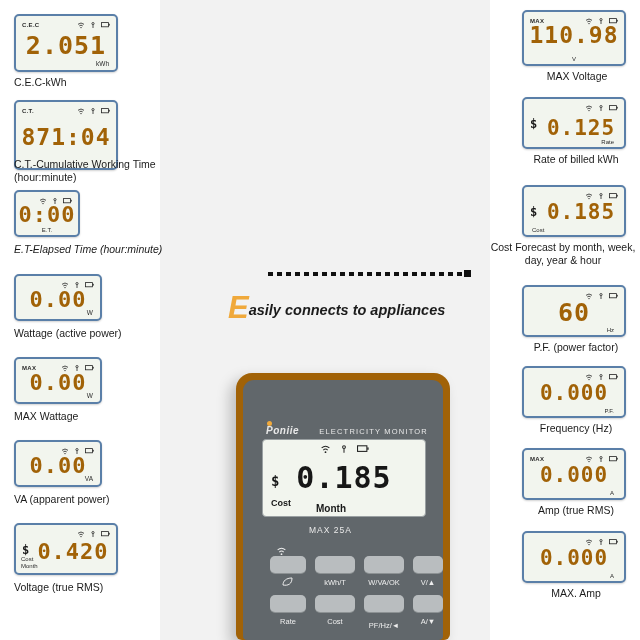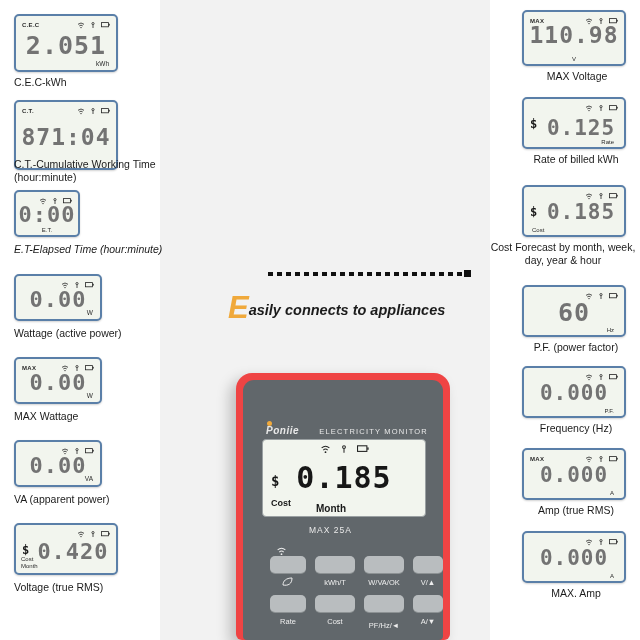--- a/index.html
+++ b/index.html
@@ -28,21 +28,21 @@
     position:absolute;left:0;right:0;top:3px;height:12px;
     display:flex;align-items:center;justify-content:space-between;
     padding:0 6px;box-sizing:border-box;
     font-size:6px;color:#2a2a2a;letter-spacing:.3px;
   }
   .lcd .tl{font-size:6px;font-weight:bold;}
   .lcd .icons{display:flex;gap:5px;align-items:center;}
   .seg{
     font-family:"DejaVu Sans Mono", monospace;
     font-weight:bold;
-    color:#737373;
+    color:#a16207;
     letter-spacing:1px;
     text-align:center;
   }
   .lcd .value-row{
     position:absolute;left:0;right:0;top:14px;bottom:10px;
     display:flex;align-items:center;justify-content:center;
   }
   .lcd .unit-br{
     position:absolute;right:7px;bottom:3px;font-size:6.5px;color:#2a2a2a;
   }
@@ -86,21 +86,21 @@
     line-height:1.45;
   }
   .promo .drop{
     font-size:31px;color:#f0a93b;font-style:italic;font-weight:bold;
     line-height:.8;vertical-align:-3px;
   }
 
   
   .device{
     position:absolute;left:236px;top:373px;width:214px;height:267px;
-    background:#ef4444;
+    background:#a16207;
     border-radius:16px 16px 6px 6px;
     box-shadow:-6px 6px 14px rgba(0,0,0,.22);
   }
   .device-inner{
     position:absolute;left:7px;top:7px;right:7px;bottom:0;
     background:#61676b;border-radius:11px 11px 4px 4px;
   }
   .brand{
     position:absolute;left:30px;top:52px;font-size:10px;color:#e8e8e8;
     font-style:italic;font-weight:bold;letter-spacing:.5px;

